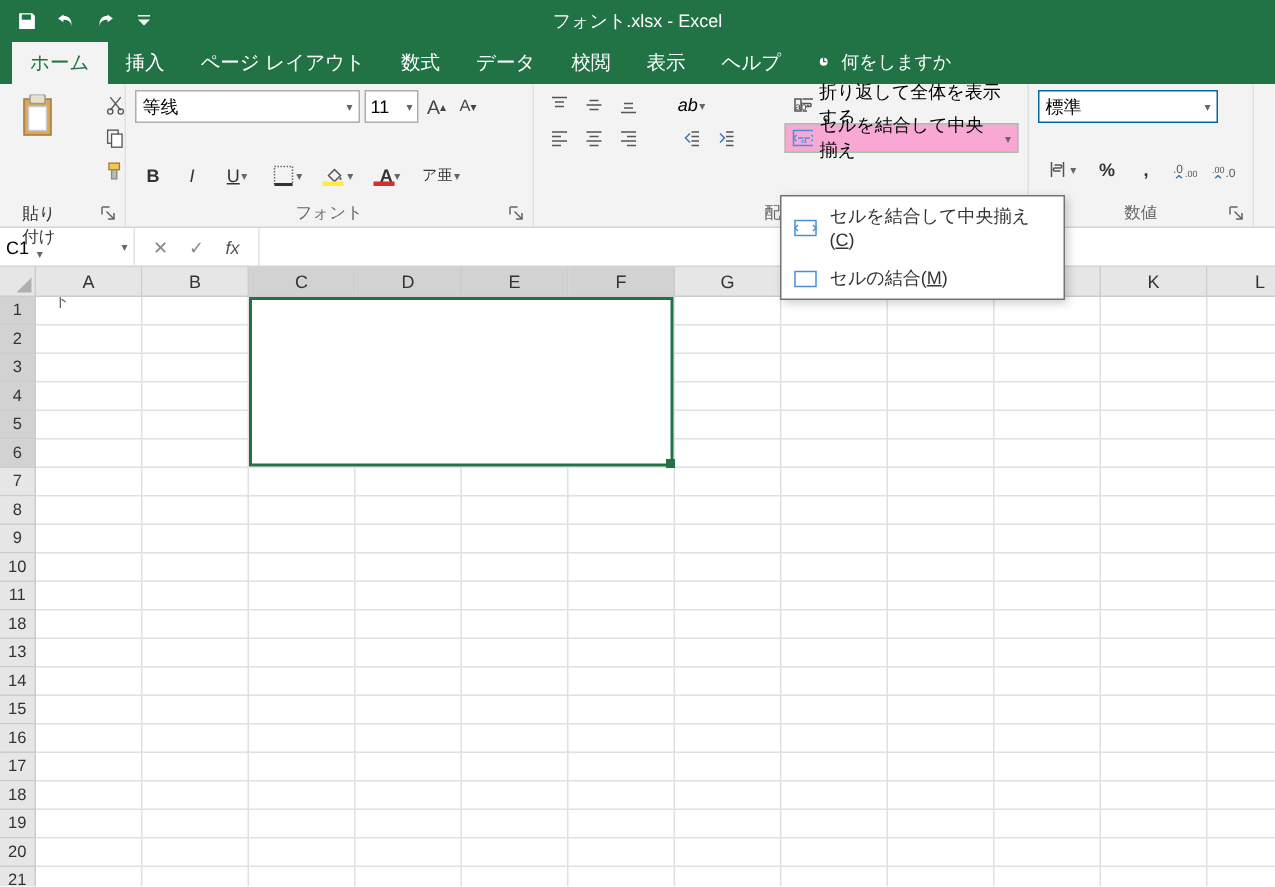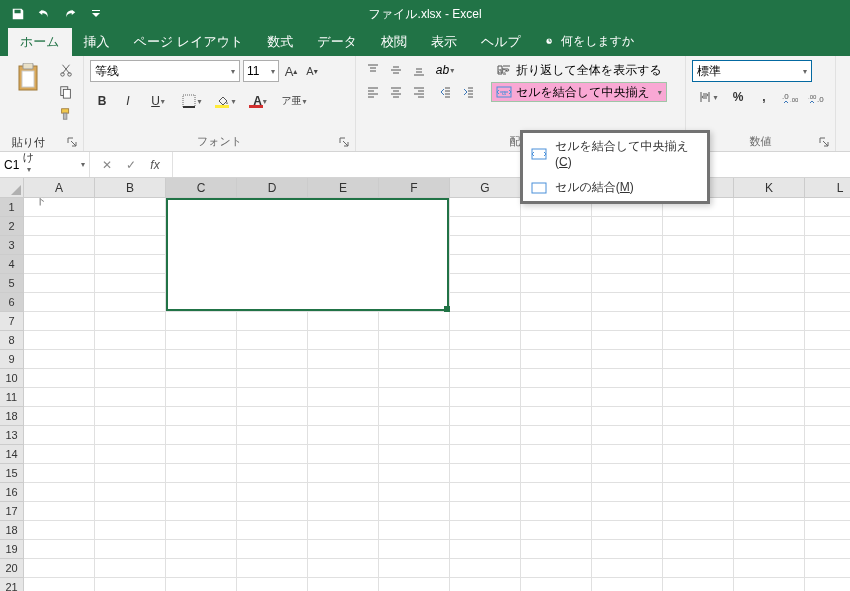--- a/index.html
+++ b/index.html
@@ -16,21 +16,21 @@
 
 .tabs { background: #217346; height: 28px; display: flex; align-items: flex-end; padding-left: 8px; gap: 0; }
 .tab { padding: 6px 12px 5px; color: #fff; font-size: 13px; cursor: pointer; }
 .tab.active { background: #f3f3f3; color: #217346; }
 .tell-me { display: flex; align-items: center; gap: 4px; color: #fff; padding: 6px 10px; }
 .tell-me svg { fill: #fff; }
 
 
 .ribbon { background: #f3f3f3; border-bottom: 1px solid #d4d4d4; height: 96px; display: flex; }
 .group { border-right: 1px solid #e1e1e1; padding: 4px 6px 2px; display: flex; flex-direction: column; position: relative; }
-.group-content { flex: 1; display: flex; gap: 4px; align-items: flex-start; }
+.group-content { flex: 1; display: flex; gap: 20px; align-items: flex-start; }
 .group-label { text-align: center; font-size: 11px; color: #666; padding-top: 2px; position: relative; }
 .group-launcher { position: absolute; right: 4px; bottom: 2px; width: 14px; height: 14px; display:flex;align-items:center;justify-content:center;}
 
 .big-btn { display: flex; flex-direction: column; align-items: center; padding: 2px 4px; }
 .big-btn .icon-area { width: 32px; height: 32px; display:flex;align-items:center;justify-content:center; }
 .btn-label { font-size: 11px; color: #333; text-align: center; margin-top: 41px; }
 .small-col { display: flex; flex-direction: column; gap: 2px; }
 .small-btn { width: 22px; height: 20px; display:flex;align-items:center;justify-content:center; }
 
 .font-row1 { display: flex; gap: 3px; align-items:center; }
@@ -71,21 +71,21 @@
 .row-headers { position:absolute;top:20px;left:0;width:24px;}
 .row-h { height:19px;background:#e6e6e6;border-right:1px solid #ccc;border-bottom:1px solid #ccc;display:flex;align-items:center;justify-content:center;font-size:11px;color:#333;}
 .row-h.sel { background:#d2d2d2; }
 .cells { position:absolute; top:20px; left:24px; right:0; bottom:0; }
 .cell-row { display:flex; }
 .cell { width:71px;height:19px;flex:0 0 71px;border-right:1px solid #e0e0e0;border-bottom:1px solid #e0e0e0;}
 .merged-sel { position:absolute; border:2px solid #217346; background:#fff; }
 .fill-handle { position:absolute; width:6px;height:6px;background:#217346;right:-3px;bottom:-3px;}
 
 
-.merge-menu { position:absolute; top:130px; left:520px; width:190px; background:#fff; border:3px solid #737373; box-shadow:2px 2px 6px rgba(0,0,0,0.2); z-index:100;}
+.merge-menu { position:absolute; top:130px; left:520px; width:190px; background:#fff; border:1px solid #737373; box-shadow:2px 2px 6px rgba(0,0,0,0.2); z-index:100;}
 .menu-item { display:flex;align-items:center;gap:8px;padding:5px 8px;font-size:12px;color:#333;}
 .menu-item.highlight { outline:2px solid #e53935; outline-offset:-2px; background:#cde3d3;}
 .menu-icon { width:16px;height:16px;display:flex;align-items:center;justify-content:center;}
 u { text-decoration: underline; }
 
 svg { display:block; }
 </style>
 </head>
 <body>
 
@@ -106,21 +106,21 @@
           <path d="M10 3l4 3-4 3V7c-3 0-6 1-6 5-1-5 2-8 6-8V3z"></path>
         </svg>
     </div>
     <div class="qat-btn">
       <svg width="8" height="8" viewBox="0 0 8 8">
           <path d="M0 0h8v1H0zM0 3l4 4 4-4z"></path>
         </svg>
     </div>
   </div>
   <div class="title-text">
-    <span>ファイル.xlsx</span><span> - </span><span class="app">Excel</span>
+    <span>フォント.xlsx</span><span> - </span><span class="app">Excel</span>
   </div>
 </div>
 
 <div class="tabs" id="tabs">
     <div class="tab active">ホーム</div>
     <div class="tab">挿入</div>
     <div class="tab">ページ レイアウト</div>
     <div class="tab">数式</div>
     <div class="tab">データ</div>
     <div class="tab">校閲</div>

